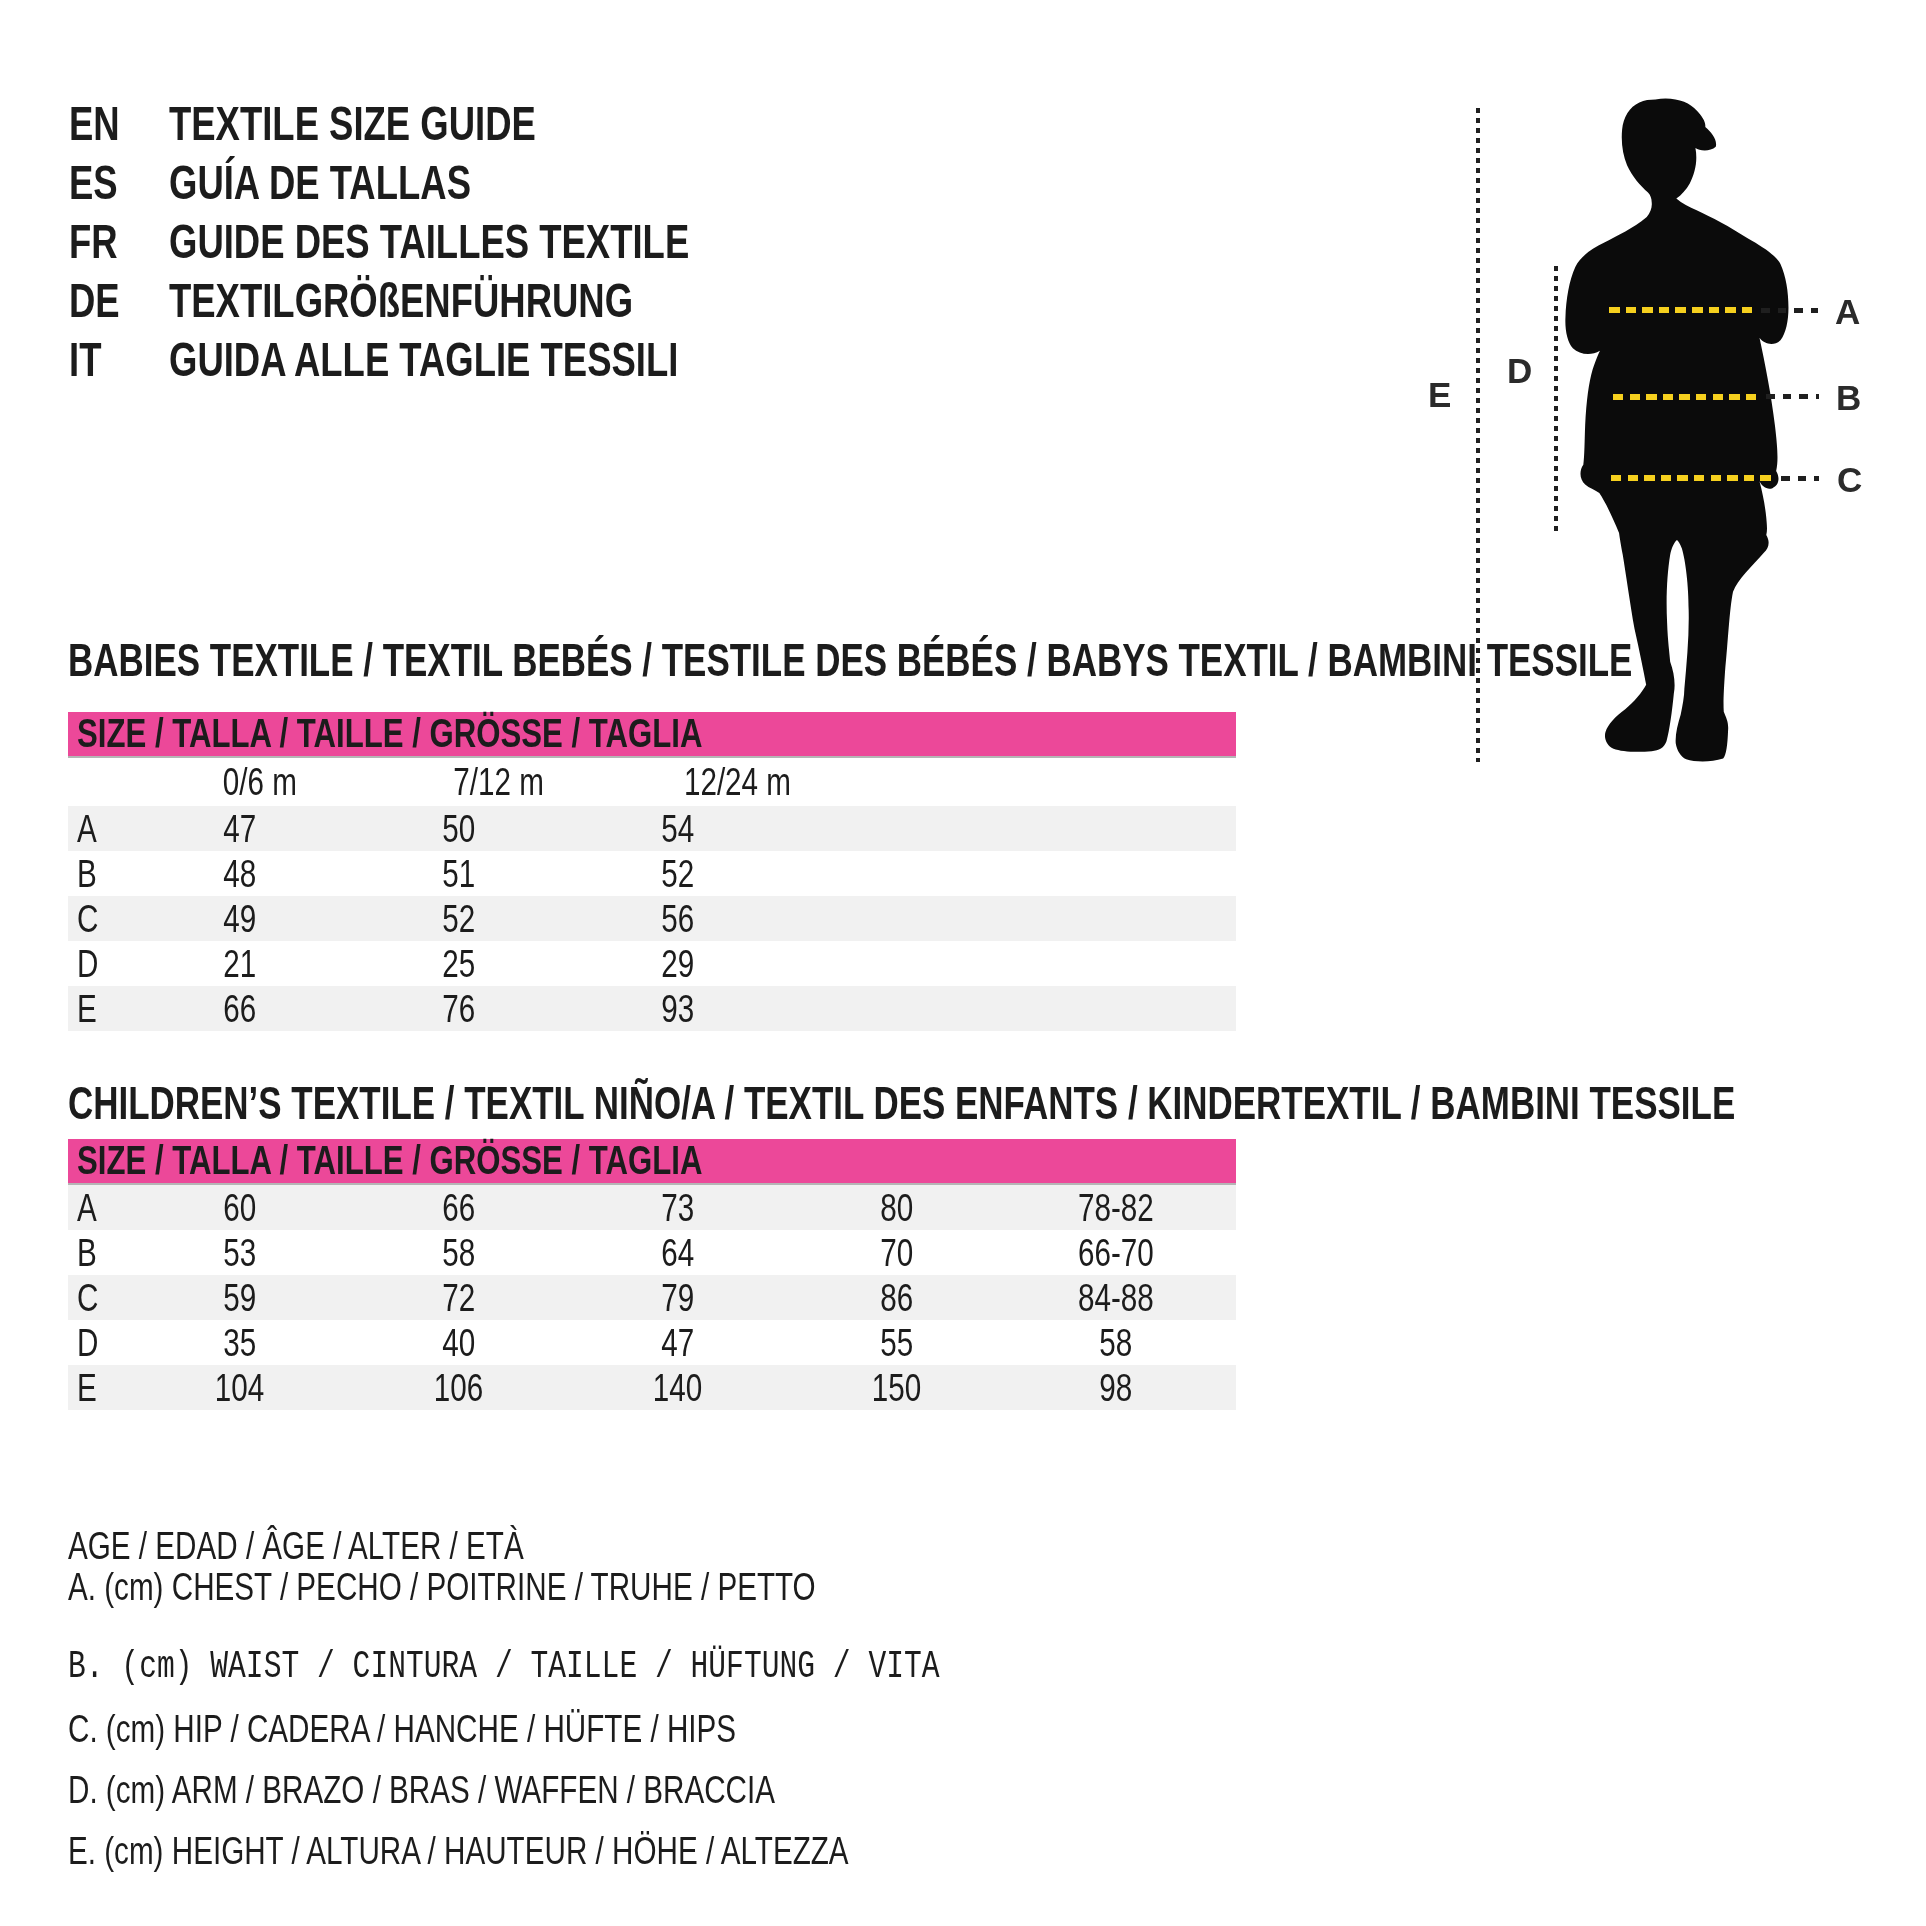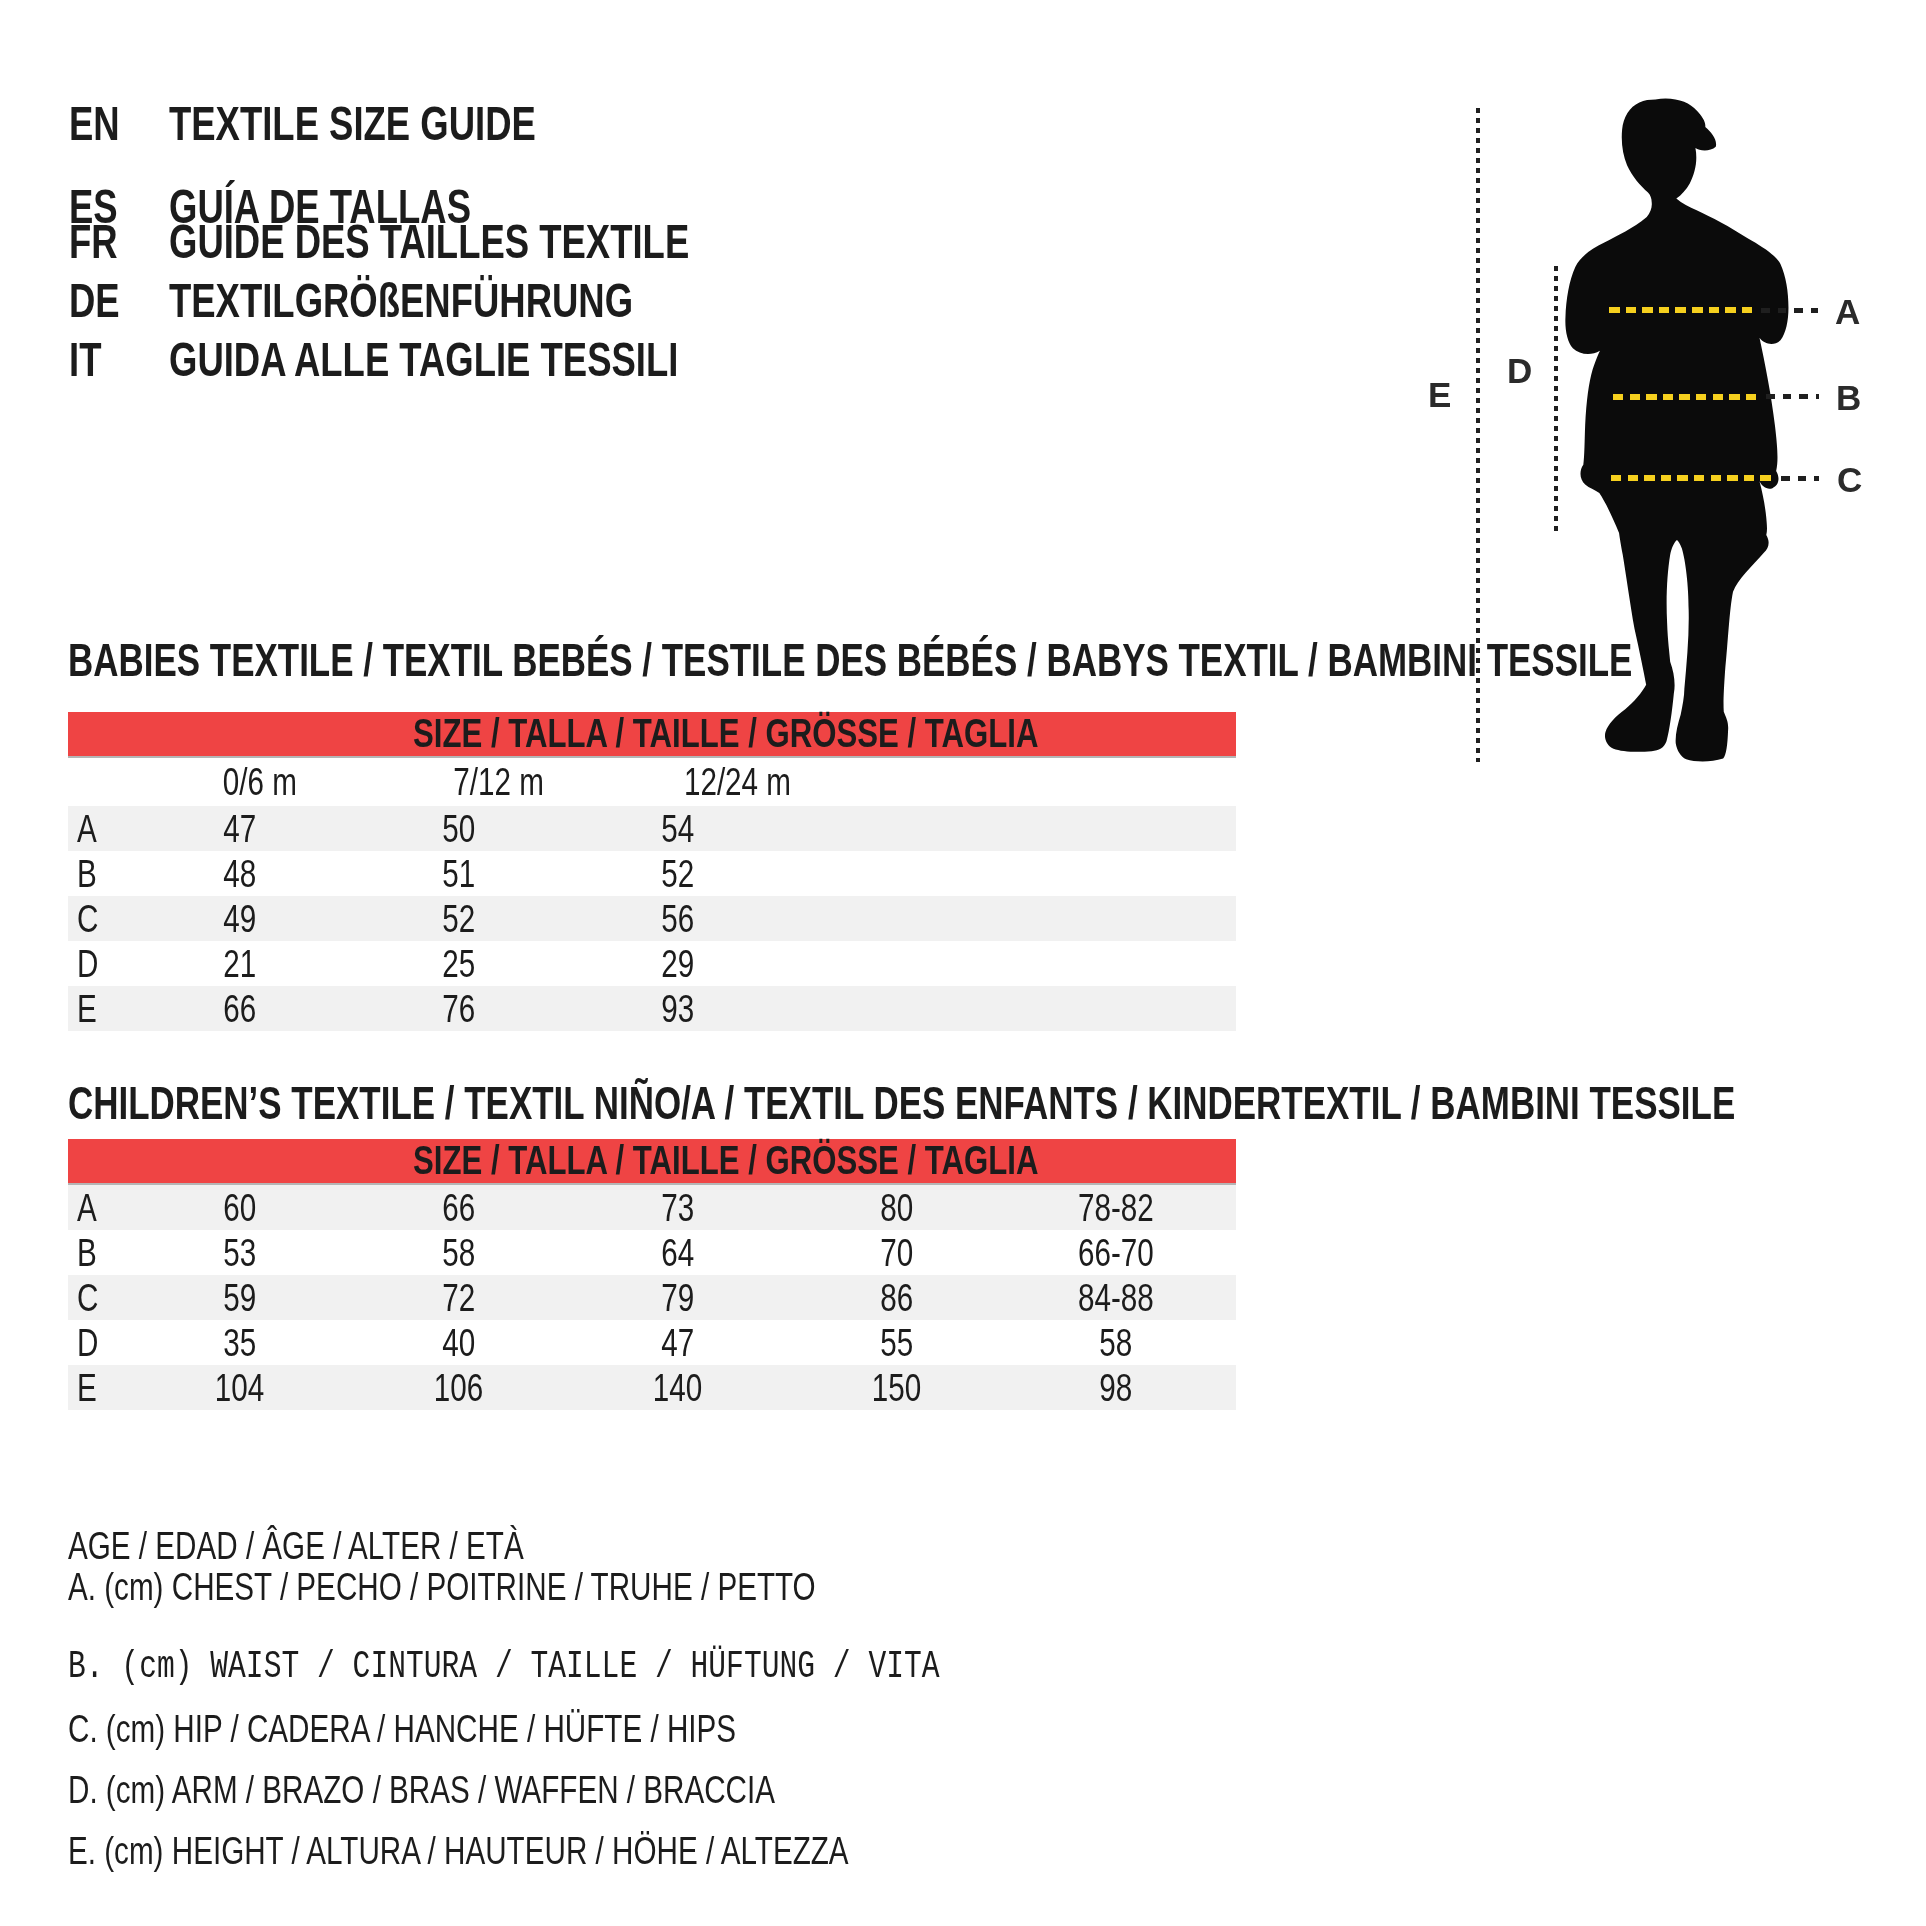--- a/index.html
+++ b/index.html
@@ -9,42 +9,42 @@
   .cd{display:inline-block;white-space:nowrap;transform:scaleX(0.76);}
   .ol{transform-origin:0 50%;}
   .oc{transform-origin:50% 50%;}
   
   .lang-row{position:absolute;left:69px;height:59px;line-height:59px;font-size:48px;font-weight:700;}
   .lang-code{display:inline-block;width:100px;}
   
   .section-heading{position:absolute;left:68px;font-size:46px;font-weight:700;line-height:46px;}
   
   .size-table{position:absolute;left:68px;width:1168px;}
-  .size-bar{height:46px;background:#ef4444;border-bottom:2.5px solid #b5b5b5;box-sizing:border-box;line-height:43px;font-size:41px;font-weight:700;padding-left:8.6px;text-align:right;}
+  .size-bar{height:46px;background:#ec4899;border-bottom:2.5px solid #b5b5b5;box-sizing:border-box;line-height:43px;font-size:41px;font-weight:700;padding-left:8.6px;}
   .col-row{display:flex;height:48px;line-height:48px;font-size:39px;font-weight:400;gap:20px;}
   .t-row{display:flex;height:45px;line-height:45px;font-size:39px;font-weight:400;}
   .t-row.odd{background:#f1f1f1;}
   .lbl{width:62px;padding-left:8.6px;box-sizing:border-box;}
   .cell{width:219px;text-align:center;}
   
   .legend-line{position:absolute;left:68px;height:61px;line-height:61px;font-size:39px;font-weight:400;}
   
   .vdots{position:absolute;width:4.3px;background:repeating-linear-gradient(to bottom,#1f1f1f 0 5px,rgba(0,0,0,0) 5px 10px);}
   .hdash-y{position:absolute;height:6.2px;background:repeating-linear-gradient(to right,#f6d01e 0 10.5px,rgba(0,0,0,0) 10.5px 16.6px);}
   .hdash-k{position:absolute;height:5px;background:repeating-linear-gradient(to right,#1f1f1f 0 8.6px,rgba(0,0,0,0) 8.6px 16.6px);}
   .mlabel{position:absolute;font-size:35px;font-weight:700;color:#2b2b2b;transform:translateY(-50%);line-height:1;}
 </style>
 </head>
 <body>
 
 <div>
   <div class="lang-row" style="top:94px;">
     <span class="lang-code"><span class="cd ol">EN</span></span><span class="cd ol">TEXTILE SIZE GUIDE</span>
   </div>
-  <div class="lang-row" style="top:153px;margin-top:24px;">
+  <div class="lang-row" style="top:153px;">
     <span class="lang-code"><span class="cd ol">ES</span></span><span class="cd ol">GUÍA DE TALLAS</span>
   </div>
   <div class="lang-row" style="top:212px;">
     <span class="lang-code"><span class="cd ol">FR</span></span><span class="cd ol">GUIDE DES TAILLES TEXTILE</span>
   </div>
   <div class="lang-row" style="top:271px;">
     <span class="lang-code"><span class="cd ol">DE</span></span><span class="cd ol">TEXTILGRÖßENFÜHRUNG</span>
   </div>
   <div class="lang-row" style="top:330px;">
     <span class="lang-code"><span class="cd ol">IT</span></span><span class="cd ol">GUIDA ALLE TAGLIE TESSILI</span>

